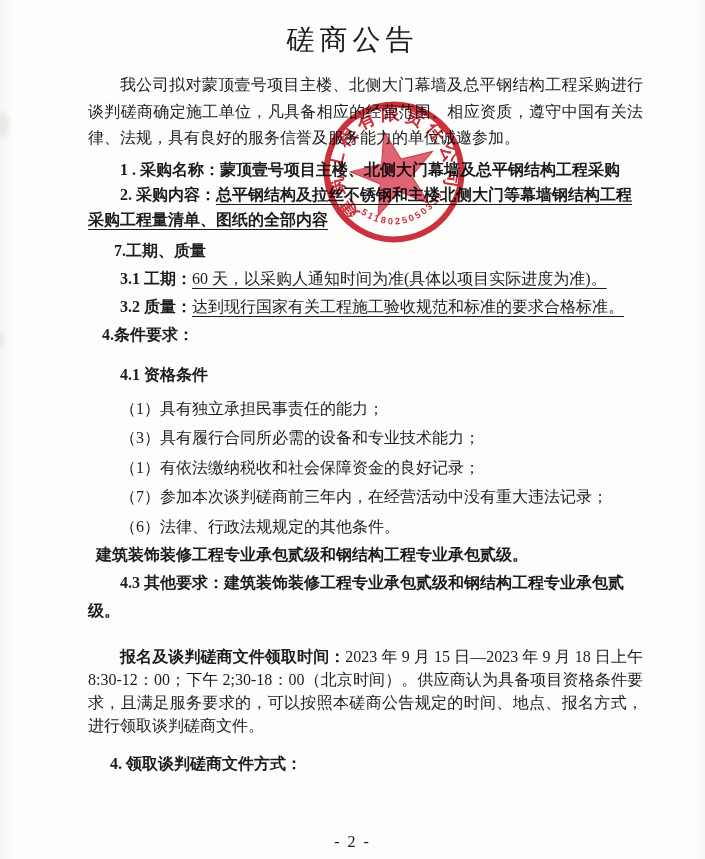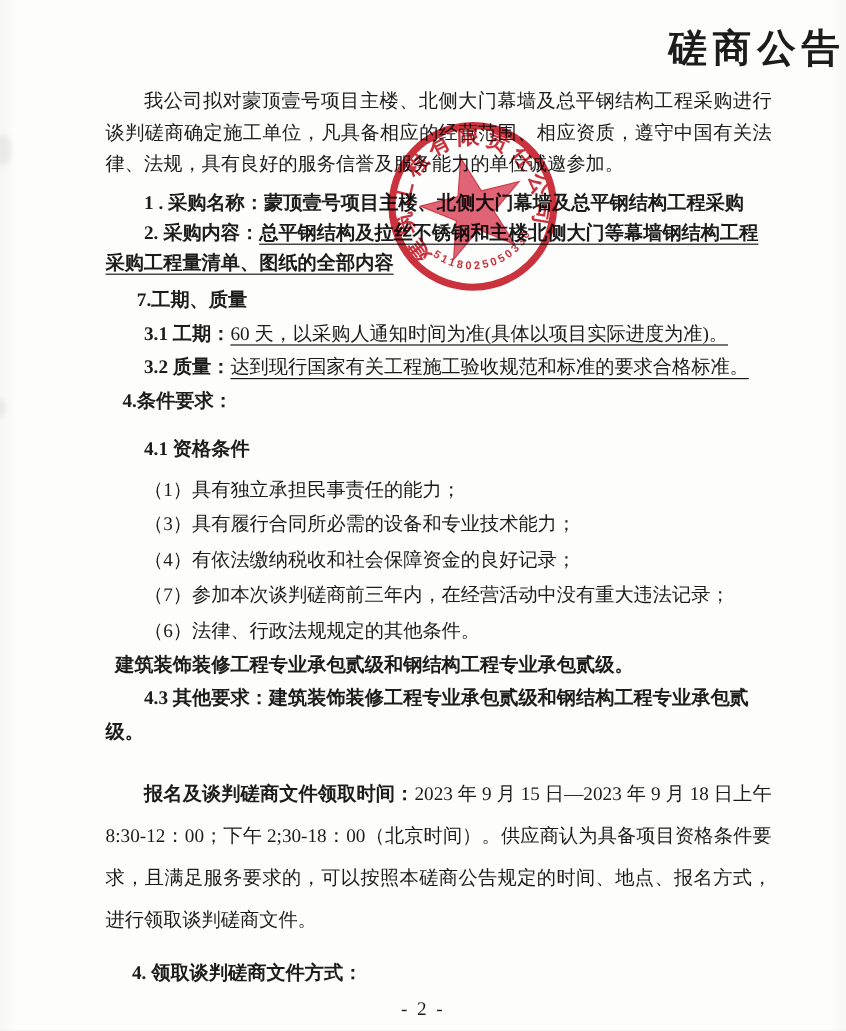--- a/index.html
+++ b/index.html
@@ -7,42 +7,42 @@
     position:relative;
     width:705px;height:859px;
     margin:0 auto;
     background:linear-gradient(90deg,#f6f6f4 0px,#fdfdfc 14px,#fdfdfc 692px,#f7f7f5 705px);
     overflow:hidden;
     font-family:"Liberation Serif","DejaVu Serif",serif;
     color:#1c1c1c;
   }
   .title{
     margin:0;padding-top:20px;
-    text-align:right;
-    font-size:32px;font-weight:700;letter-spacing:5px;
+    text-align:center;
+    font-size:28px;font-weight:400;letter-spacing:5px;
     line-height:40px;
   }
   .content{
     position:absolute;left:88px;right:62px;top:72px;
     font-size:16px;
   }
   .para{margin:0;line-height:26.5px;text-align:justify;}
   .ln{margin:0;line-height:25px;}
   .b{font-weight:700;}
   .u{text-decoration:underline;text-decoration-thickness:1.4px;text-underline-offset:4px;}
   .ind2{text-indent:32px;}
   .ind1{text-indent:14px;}
   .indh{text-indent:26px;}
   .gap-s{margin-top:5px;}
   .gap-m{margin-top:12px;}
   .gap-l{margin-top:20px;}
   .lh28{line-height:28px;}
   .lh30{line-height:30px;}
   .qual-list p{margin:0;line-height:29.5px;}
-  .reg{line-height:35px;}
+  .reg{line-height:23px;}
   .pagenum{
     position:absolute;left:0;right:0;bottom:8px;
     text-align:center;font-size:16px;letter-spacing:2px;
   }
   .seal{
     position:absolute;left:320px;top:98px;width:148px;height:148px;
     transform:rotate(-14deg);
     mix-blend-mode:multiply;opacity:.93;
     pointer-events:none;
   }
@@ -74,21 +74,21 @@
 
     <p class="ln ind2 lh28"><span class="b">3.2 质量：</span><span class="u">达到现行国家有关工程施工验收规范和标准的要求合格标准。</span></p>
 
     <p class="ln ind1 lh28"><span class="b">4.条件要求：</span></p>
 
     <p class="ln ind2 lh28 gap-m"><span class="b">4.1 资格条件</span></p>
 
     <div class="qual-list ind2 gap-s">
       <p>（1）具有独立承担民事责任的能力；</p>
       <p>（3）具有履行合同所必需的设备和专业技术能力；</p>
-      <p>（4）有依法缴纳税收和社会保障资金的良好记录；</p>
+      <p>（1）有依法缴纳税收和社会保障资金的良好记录；</p>
       <p>（7）参加本次谈判磋商前三年内，在经营活动中没有重大违法记录；</p>
       <p>（6）法律、行政法规规定的其他条件。</p>
     </div>
 
 
     <p class="ln lh28" style="text-indent:8px"><span class="b">建筑装饰装修工程专业承包贰级和钢结构工程专业承包贰级。</span></p>
 
     <p class="ln ind2 lh28"><span class="b">4.3 其他要求：</span><span class="b">建筑装饰装修工程专业承包贰级和钢结构工程专业承包贰级。</span></p>
 
     <p class="para ind2 reg gap-l"><span class="b">报名及谈判磋商文件领取时间：</span><span>2023 年 9 月 15 日—2023 年 9 月 18 日上午 8:30-12：00；下午 2;30-18：00（北京时间）。供应商认为具备项目资格条件要求，且满足服务要求的，可以按照本磋商公告规定的时间、地点、报名方式，进行领取谈判磋商文件。</span></p>

